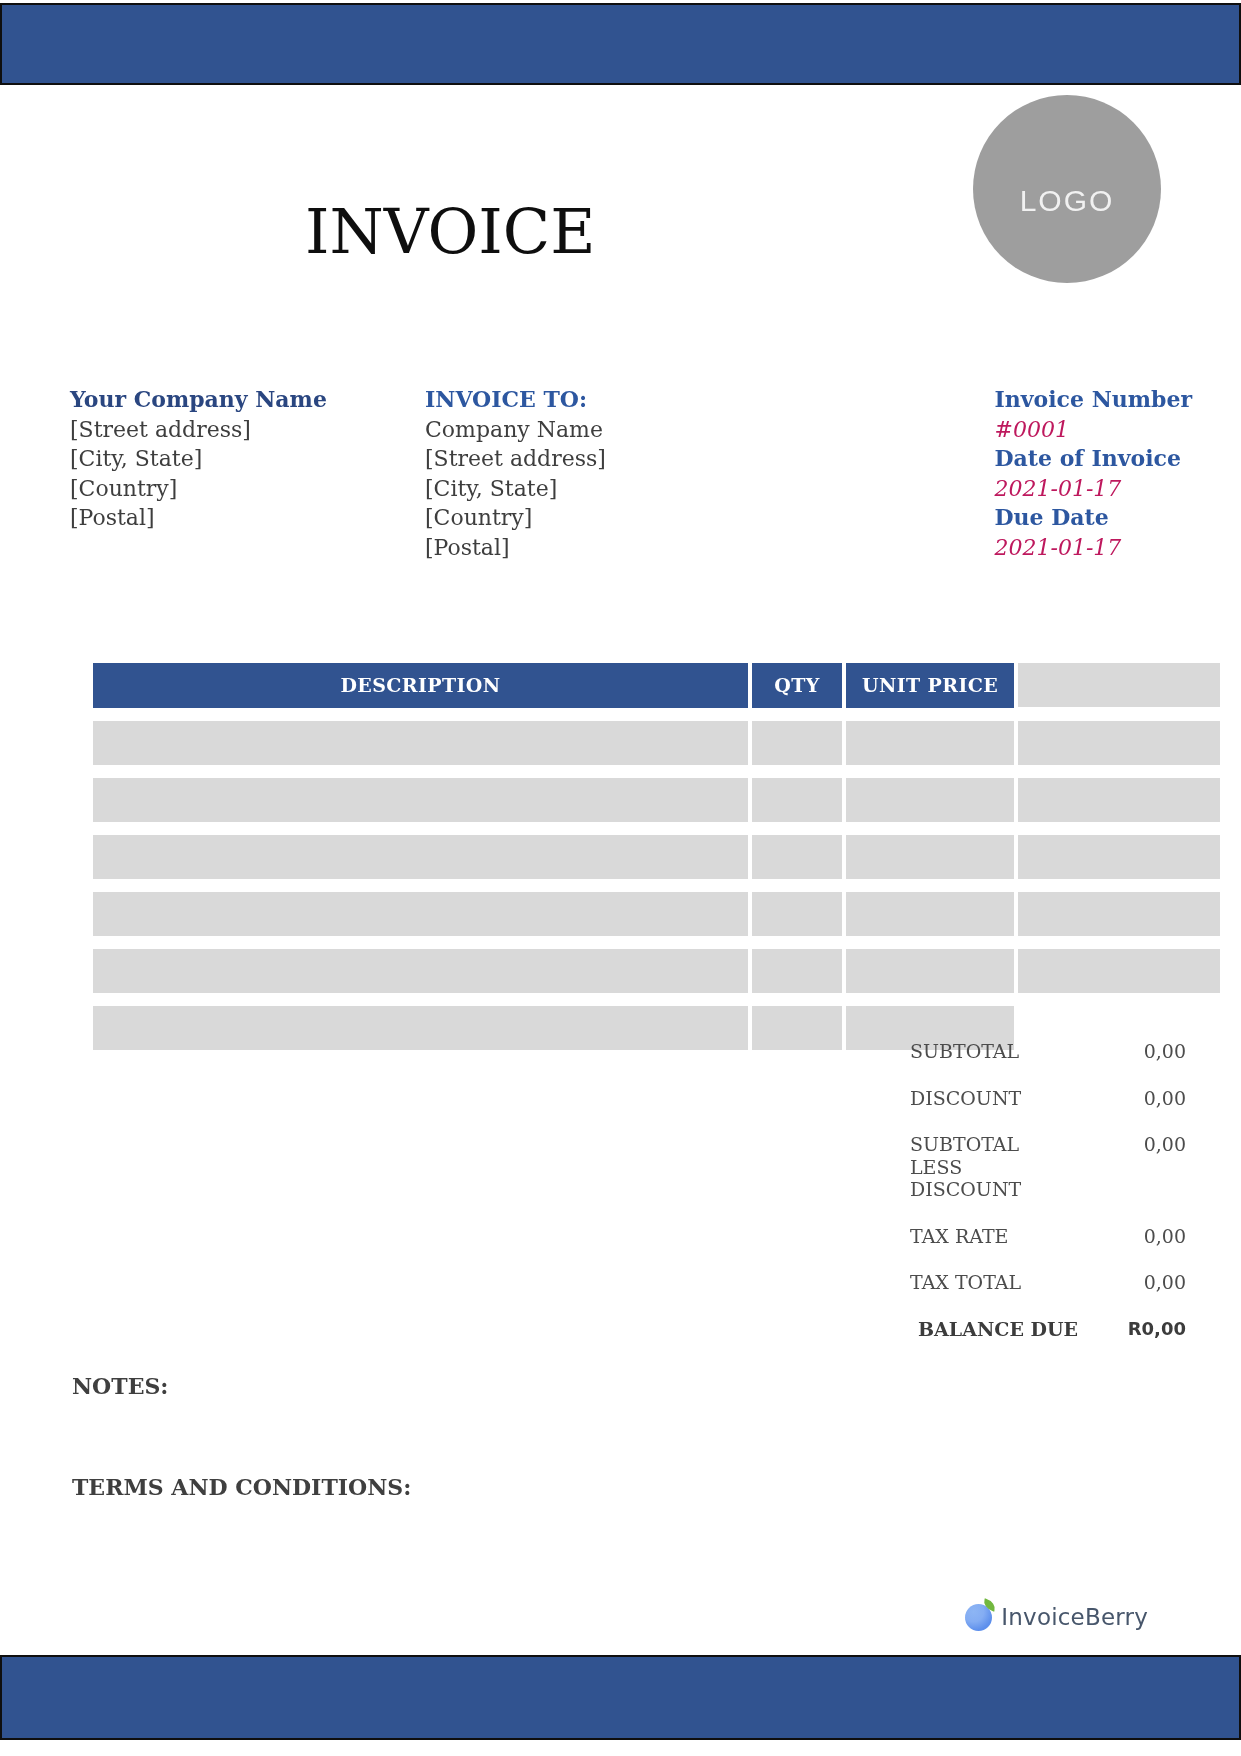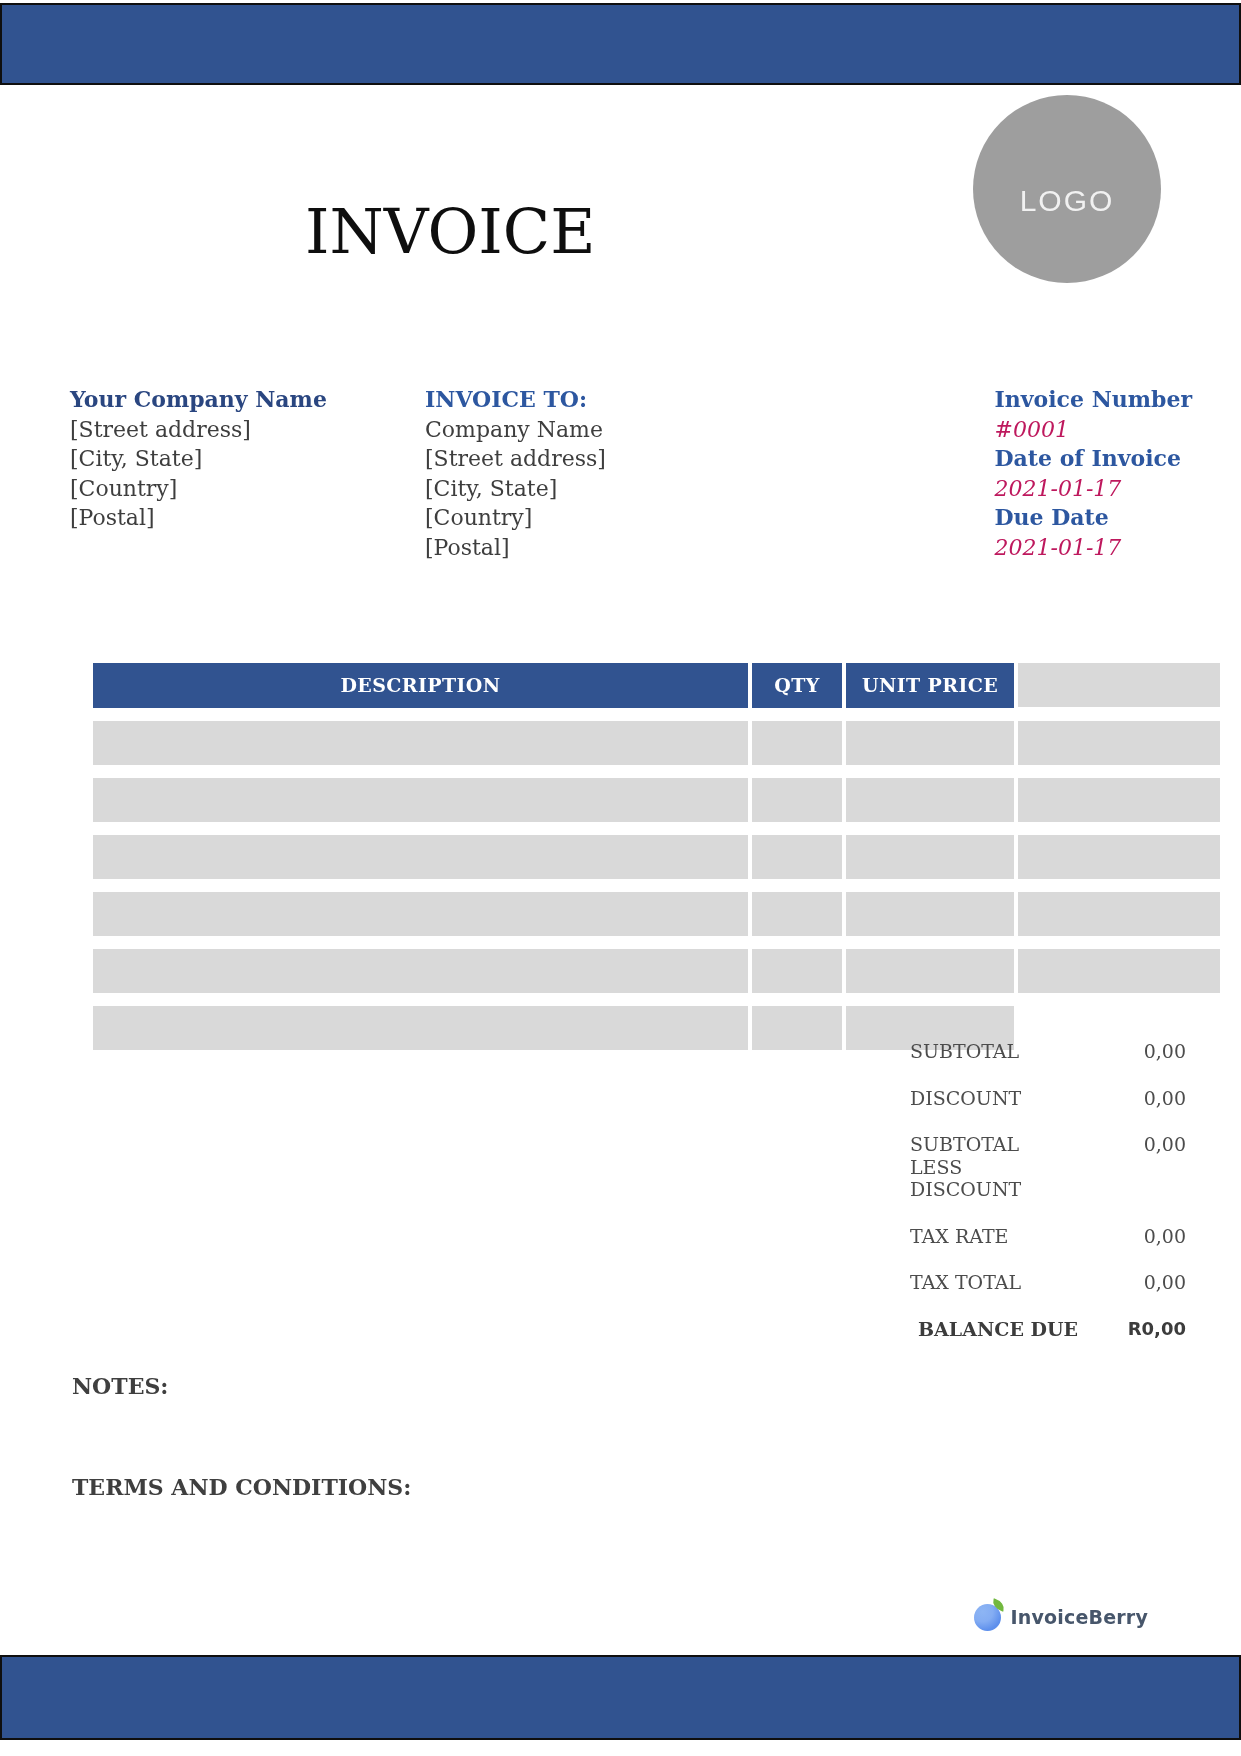--- a/index.html
+++ b/index.html
@@ -96,21 +96,21 @@
   .berry{
     position:relative;width:27px;height:27px;margin-right:9px;border-radius:50%;
     background:radial-gradient(circle at 32% 28%, #8db5f4 0%, #84adf3 38%, var(--berry-blue,#5d8fec) 72%);
   }
   .berry .leaf{
     position:absolute;width:13px;height:10px;right:-4px;top:-4px;
     background:var(--leaf-green,#72b83f);
     border-radius:0 90% 0 90%;
     transform:rotate(18deg);
   }
-  .brand-name{font-size:19px;color:#47566b;font-weight:700;letter-spacing:0.2px;}
+  .brand-name{font-size:23px;color:#47566b;font-weight:400;letter-spacing:0.2px;}
 </style>
 </head>
 <body>
 
 <div class="page">
 
   <div class="bar top"></div>
 
   <div class="invoice-title">INVOICE</div>
 

